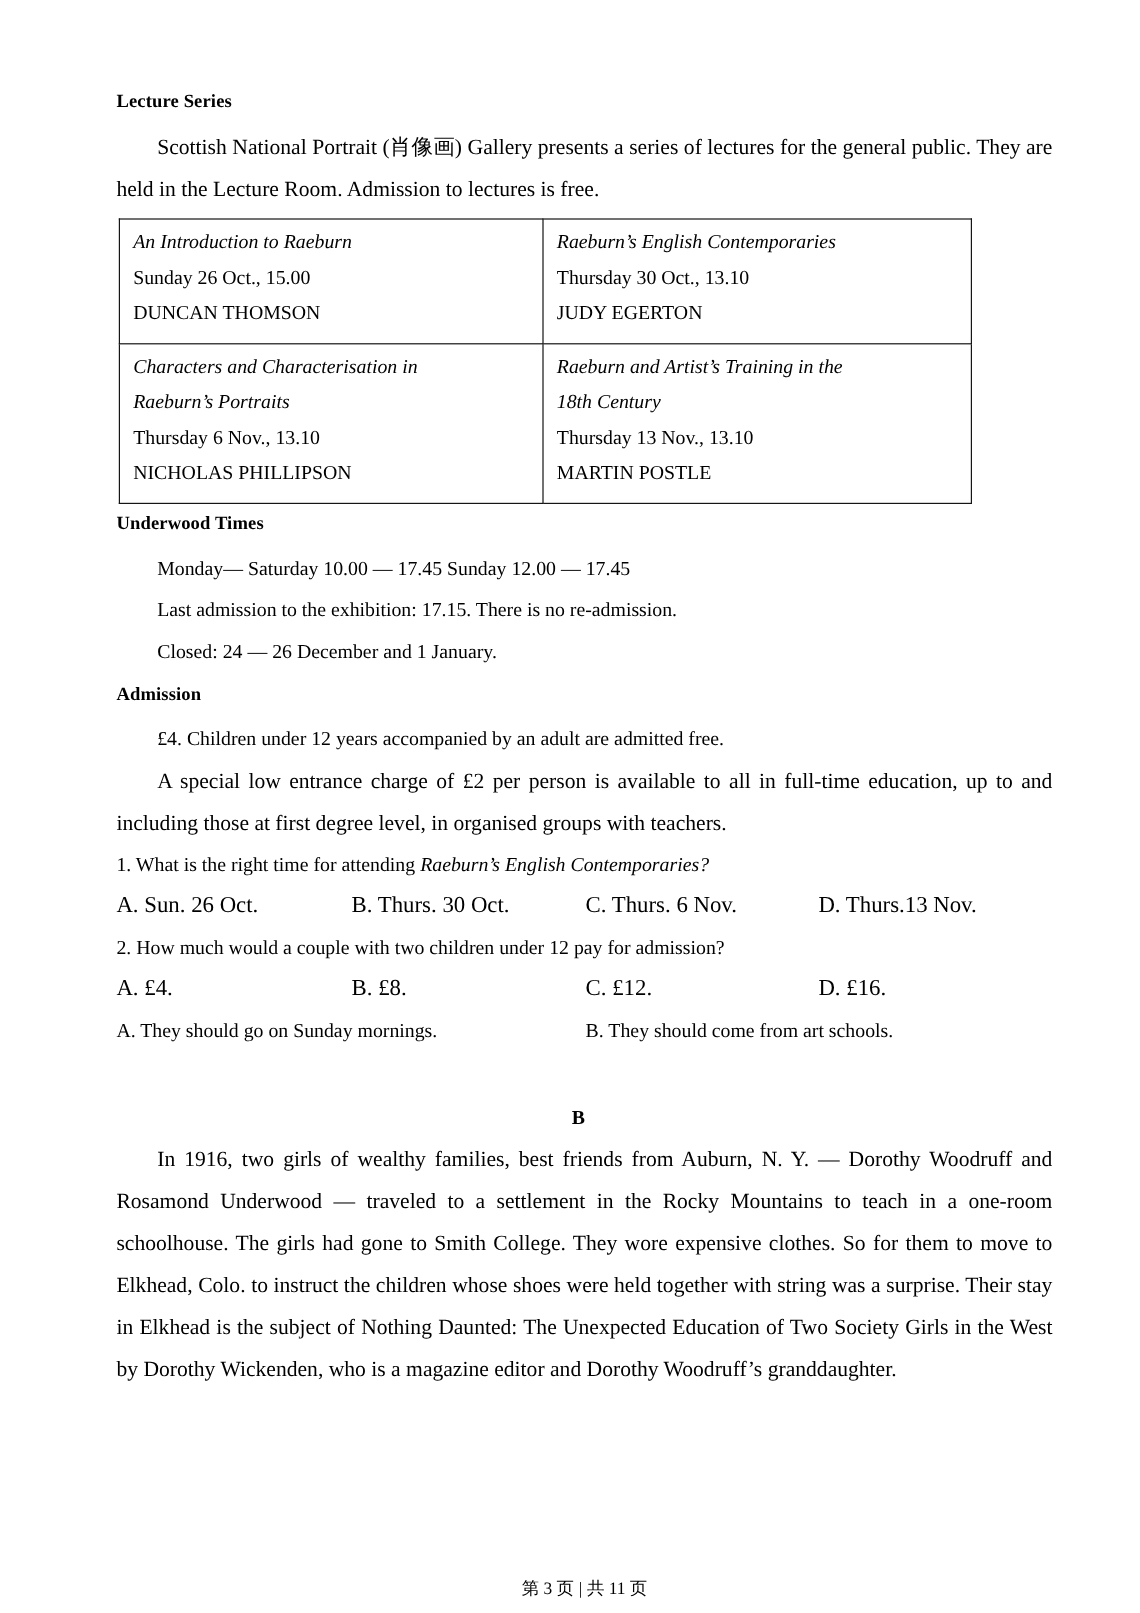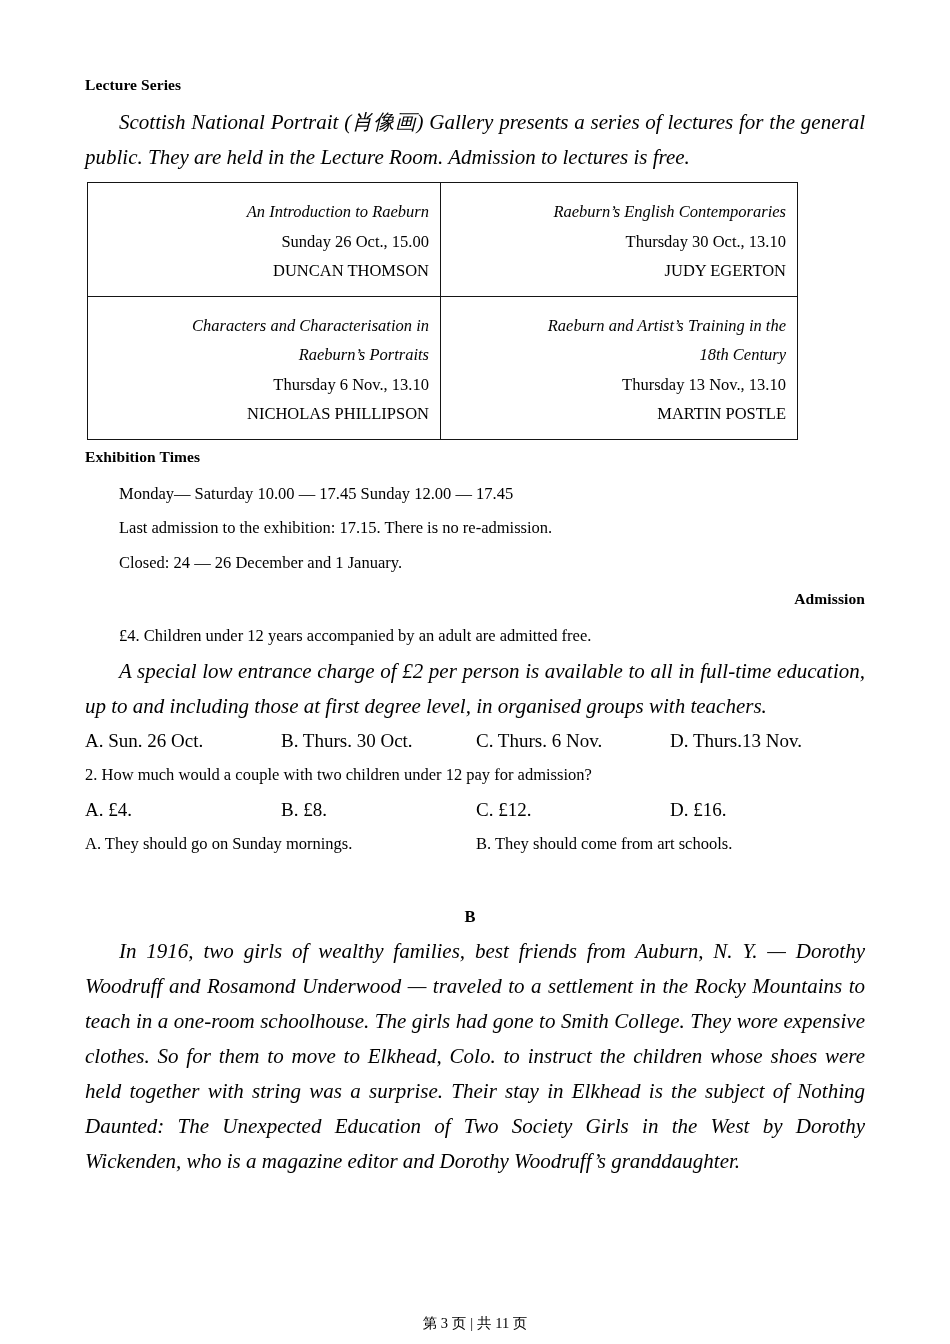--- a/index.html
+++ b/index.html
@@ -10,68 +10,66 @@
   body {
     width: 950px;
     height: 1344px;
     position: relative;
     font-family: "Liberation Serif", "DejaVu Serif", serif;
     color: #000000;
     overflow: hidden;
   }
   .page {
     position: absolute;
-    left: 0; top: 0;
+    left: 12px; top: 0;
     width: 874px;
     height: 1344px;
   }
   .content {
     position: absolute;
     left: 85px;
     top: 74px;
     width: 780px;
   }
 
   
   .heading {
     font-weight: bold;
     font-size: 15.5px;
     line-height: 22px;
     margin: 0 0 9px 0;
     letter-spacing: 0.1px;
   }
   .para {
-    font-size: 21px;
+    font-size: 18px;
     line-height: 35px;
     margin: 0;
     text-align: justify;
     text-justify: inter-word;
-    font-style: italic;
   }
   .para.indent { text-indent: 34px; }
 
   .sub-line {
     font-size: 16.5px;
     line-height: 34.5px;
     margin: 0;
     padding-left: 34px;
   }
 
   
   .lecture-table {
     border-collapse: collapse;
     width: 666px;
     margin: 7px 0 6px 2px;
     table-layout: fixed;
   }
   .lecture-table td {
     border: 1.6px solid #151515;
     vertical-align: top;
-    padding: 14px 11px 10px 11px;
-    text-align: right;
+    padding: 4px 11px 10px 11px;
   }
   .lecture-table td.col-left  { width: 330px; }
   .lecture-table td.col-right { width: 334px; }
   .cell-line {
     font-size: 16.5px;
     line-height: 29.5px;
     white-space: nowrap;
   }
   .cell-line.title { font-style: italic; }
 
@@ -161,30 +159,33 @@
           <td class="col-right">
             <div class="cell-line title">Raeburn and Artist’s Training in the</div>
             <div class="cell-line title">18th Century</div>
             <div class="cell-line">Thursday 13 Nov., 13.10</div>
             <div class="cell-line">MARTIN POSTLE</div>
           </td>
         </tr>
       </tbody>
     </table>
 
-    <div class="heading">Exhibition Times</div>
+    <div class="heading">Underwood Times</div>
     <div class="sub-line">Monday— Saturday 10.00 — 17.45        Sunday 12.00 — 17.45</div>
     <div class="sub-line">Last admission to the exhibition: 17.15. There is no re-admission.</div>
     <div class="sub-line">Closed: 24 — 26 December and 1 January.</div>
 
-    <div class="heading" style="margin-top:8px;text-align:right;">Admission</div>
+    <div class="heading" style="margin-top:8px;">Admission</div>
     <div class="sub-line">£4. Children under 12 years accompanied by an adult are admitted free.</div>
 
     <p class="para indent">A special low entrance charge of £2 per person is available to all in full-time education, up to and including those at first degree level, in organised groups with teachers.</p>
 
+    <div class="q-stem">
+      <span>1. What is the right time for attending </span><span class="it">Raeburn’s English Contemporaries?</span>
+    </div>
     <div class="opts-4">
       <span class="opt o-a">A. Sun. 26 Oct.</span>
       <span class="opt o-b">B. Thurs. 30 Oct.</span>
       <span class="opt o-c">C. Thurs. 6 Nov.</span>
       <span class="opt o-d">D. Thurs.13 Nov.</span>
     </div>
 
     <div class="q-stem">2. How much would a couple with two children under 12 pay for admission?</div>
     <div class="opts-4">
       <span class="opt o-a">A. £4.</span>

